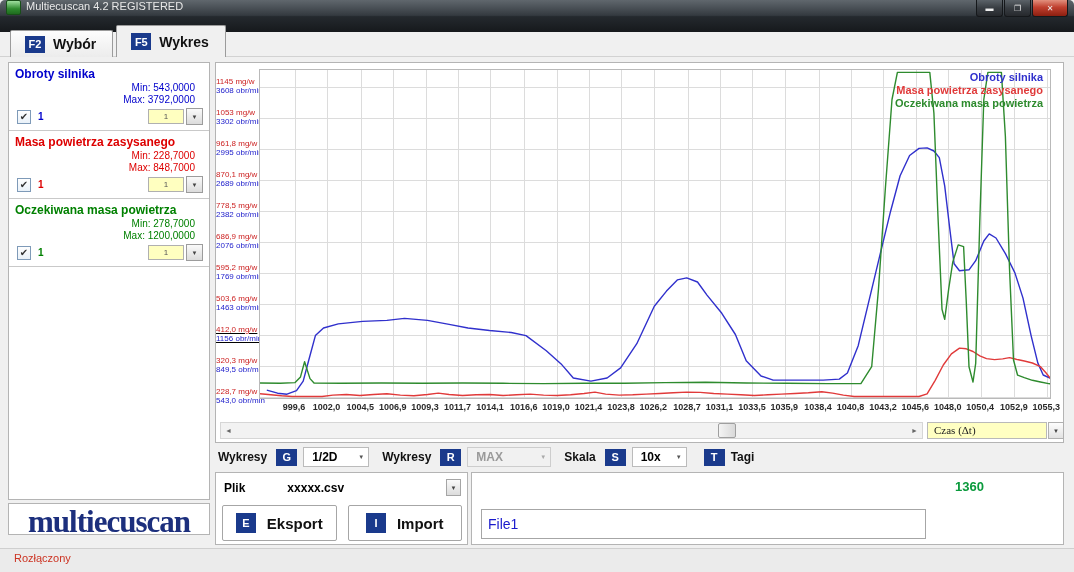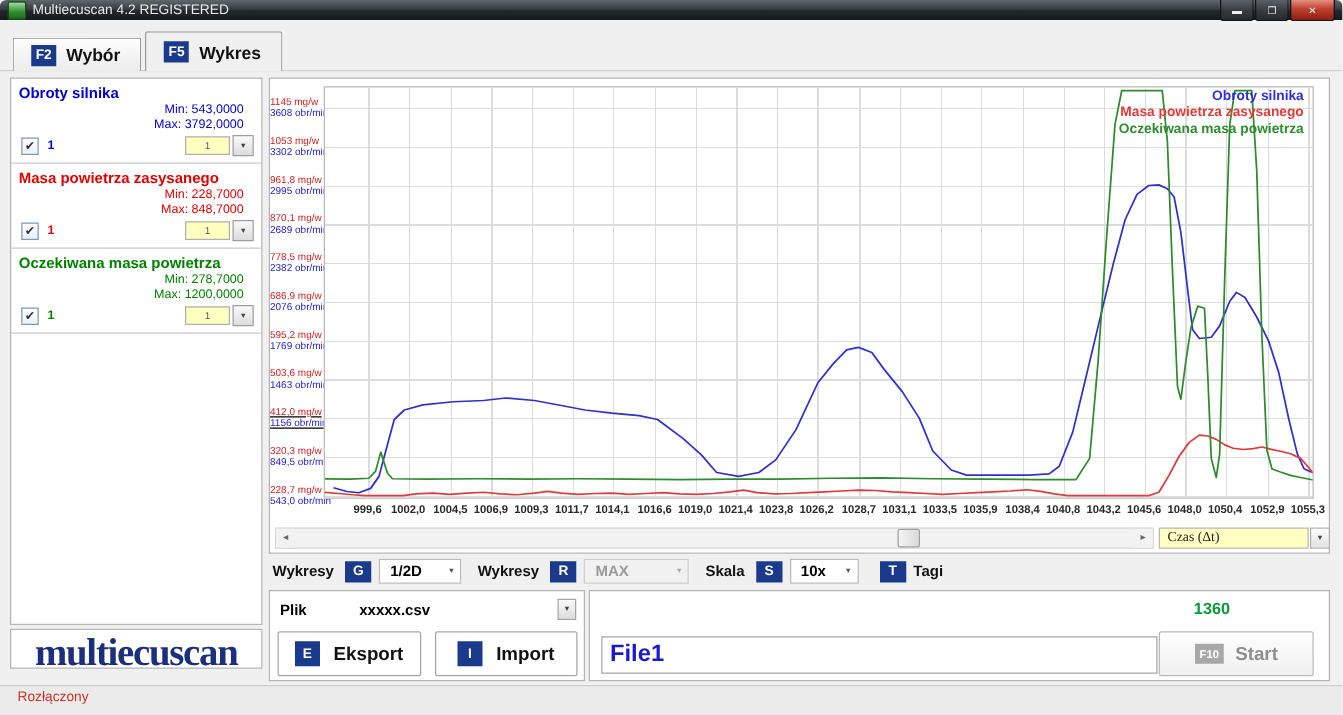--- a/index.html
+++ b/index.html
@@ -1,20 +1,20 @@
 <!DOCTYPE html>
 <html><head>
 <meta charset="utf-8">
 <style>
   html,body{margin:0;padding:0;}
   body{width:1074px;height:572px;overflow:hidden;background:#f0f0f0;
        font-family:"Liberation Sans",sans-serif;position:relative;}
-  .titlebar{position:absolute;left:0;top:0;width:1074px;height:16px;
+  .titlebar{position:absolute;left:0;top:0;width:1074px;height:32px;
     background:linear-gradient(#60676d,#343a40 48%,#24292e 52%,#16191c);
-    border-radius:5px 5px 0 0;display:flex;align-items:center;color:#e8e8e8;font-size:11px;}
+    border-radius:5px 5px 0 0;display:flex;color:#e8e8e8;font-size:11px;}
   .app-icon{width:13px;height:13px;margin:0 5px 0 6px;border-radius:2px;
     background:linear-gradient(#9fe09f,#2e8b2e 60%,#1f6b1f);border:1px solid #184f18;}
   .winbtns{position:absolute;right:6px;top:0;display:flex;}
   .wb{height:16px;display:flex;align-items:center;justify-content:center;color:#eee;
     font-size:8px;border:1px solid #15181b;border-top:none;border-radius:0 0 3px 3px;
     background:linear-gradient(#5b6artifact268,#383d42 50%,#26292d);margin-left:1px;}
   .wb{background:linear-gradient(#5b6268,#383d42 50%,#26292d);}
   .wb.minb,.wb.maxb{width:25px;}
   .wb.closeb{width:34px;background:linear-gradient(#e2907e,#c0402f 45%,#8c1f10);}
   .tabbar{position:absolute;left:10px;top:24px;height:33px;display:flex;align-items:flex-end;z-index:2;}
@@ -82,21 +82,21 @@
   .mini-dd{width:13px;height:15px;background:linear-gradient(#fafafa,#dcdcdc);border:1px solid #a5a5a5;
     display:flex;align-items:center;justify-content:center;font-size:6px;color:#444;margin-right:2px;}
   .btn-row{display:flex;gap:11px;padding:6px 5px 0 6px;}
   .big-btn{flex:1;height:34px;background:#fff;border:1px solid #a6a6a6;border-radius:2px;
     display:flex;align-items:center;justify-content:center;gap:11px;font-weight:bold;font-size:15px;color:#111;}
   .kbd3{background:#1a3a8c;color:#fff;font-weight:bold;font-size:11px;width:20px;height:20px;
     display:flex;align-items:center;justify-content:center;}
   #run-box{left:471px;top:472px;width:593px;height:73px;}
   #counter{position:absolute;right:79px;top:6px;color:#0a9a3c;font-weight:bold;font-size:13px;}
   #file-input{position:absolute;left:9px;top:36px;width:445px;height:30px;border:1px solid #a6a6a6;
-    background:#fff;font-family:"Liberation Sans",sans-serif;font-weight:bold;font-size:19px;color:#1a1acc;
+    background:#fff;font-family:"Liberation Sans",sans-serif;font-weight:normal;font-size:14px;color:#1a1acc;
     padding-left:6px;box-sizing:border-box;}
   #start-btn{position:absolute;right:12px;top:32px;width:122px;height:34px;border:1px solid #b9b9b9;
     border-radius:2px;background:linear-gradient(#fefefe,#f0f0f0);display:flex;align-items:center;
     justify-content:center;gap:9px;}
   .kbdgray{background:#a8a8a8;color:#fff;font-weight:bold;font-size:9px;padding:3px 4px;}
   #start-label{color:#8e8e8e;font-weight:bold;font-size:15px;}
   #statusbar{position:absolute;left:0;top:548px;width:1074px;height:24px;background:#ebebeb;
     border-top:1px solid #cfcfcf;font-size:11px;color:#cc3322;padding:3px 0 0 14px;box-sizing:border-box;}
 </style>
 </head>
@@ -345,21 +345,17 @@
     <div class="big-btn">
       <span class="kbd3">I</span>
       <span>Import</span>
     </div>
   </div>
 </div>
 
 <div class="panel" id="run-box">
   <span id="counter">1360</span>
   <input id="file-input" value="File1" style="">
-  <div id="start-btn">
-    <span class="kbdgray">F10</span>
-    <span id="start-label">Start</span>
-  </div>
 </div>
 
 <div id="statusbar">
   <span>Rozłączony</span>
 </div>
 
 </body></html>

